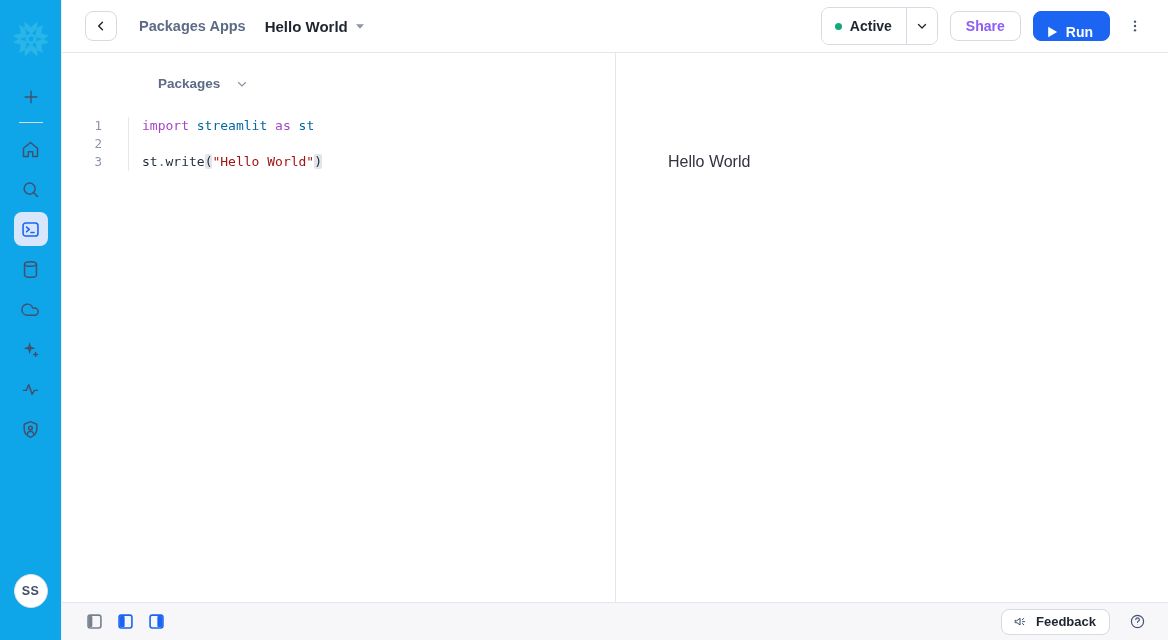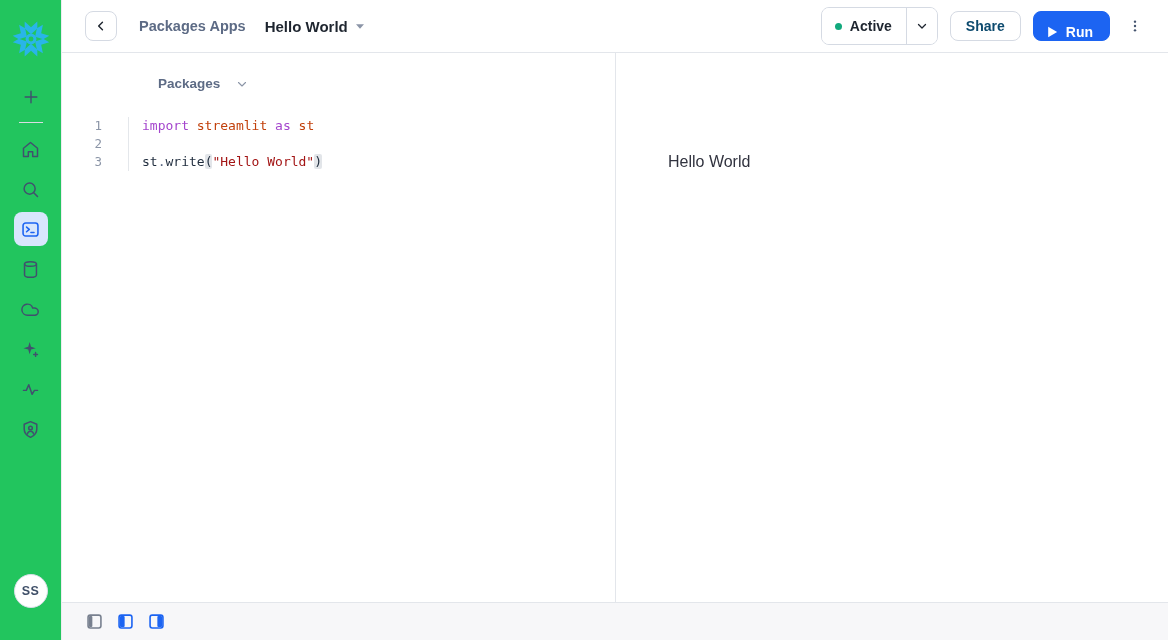--- a/index.html
+++ b/index.html
@@ -1,21 +1,21 @@
 <!DOCTYPE html>
 <html><head>
 <meta charset="utf-8">
 <style>
   * { margin:0; padding:0; box-sizing:border-box; }
   html,body { background:#ffffff; }
   body { font-family:"Liberation Sans", sans-serif; color:#1e252f; }
   .app { position:relative; width:1168px; height:640px; display:flex; overflow:hidden; background:#fff; }
 
   
-  .sidebar { width:62px; flex:0 0 62px; background:#22c55e; border-right:1px solid #ececf0;
+  .sidebar { width:62px; flex:0 0 62px; background:#0ea5e9; border-right:1px solid #ececf0;
              display:flex; flex-direction:column; align-items:center; }
   .logo { margin-top:20px; width:38px; height:38px; display:flex; align-items:center; justify-content:center; }
   .rail-btn { width:34px; height:34px; border:none; background:transparent; border-radius:8px;
               display:flex; align-items:center; justify-content:center; cursor:pointer; }
   .rail-btn svg { display:block; }
   .rail-plus { margin-top:22px; }
   .rail-divider { width:24px; height:1px; background:#d9dce3; margin:8px 0 9px 0; }
   .rail-nav { display:flex; flex-direction:column; align-items:center; gap:6px; }
   .rail-btn.active { background:#d8e6fc; }
   .avatar { margin-top:auto; margin-bottom:32px; width:34px; height:34px; border-radius:50%;
@@ -36,39 +36,39 @@
   .header-right { margin-left:auto; display:flex; align-items:center; gap:12px; }
   .split-btn { display:flex; align-items:stretch; height:38px; border:1px solid #d5dae3; border-radius:8px;
                background:#fff; overflow:hidden; }
   .split-main { display:flex; align-items:center; gap:8px; padding:0 14px 0 13px; background:#fff;
                 border:none; cursor:pointer; font-size:14px; font-weight:700; color:#1e252f;
                 font-family:inherit; }
   .status-dot { width:7px; height:7px; border-radius:50%; background:#12a97d; }
   .split-caret { width:31px; display:flex; align-items:center; justify-content:center; background:#fff;
                  border:none; border-left:1px solid #d5dae3; cursor:pointer; }
   .btn { height:30px; padding:0 15px; border:1px solid #d5dae3; background:#fff; border-radius:8px;
-         font-size:14px; font-weight:700; color:#0c4a6e; cursor:pointer; font-family:inherit;
+         font-size:14px; font-weight:700; color:#8b5cf6; cursor:pointer; font-family:inherit;
          display:flex; align-items:center; gap:8px; }
   .btn-primary { background:#1c64f2; border-color:#1c64f2; color:#fff; padding:11px 16px 0 13px; }
   .kebab-btn { width:26px; height:30px; border:none; background:transparent; cursor:pointer;
                display:flex; align-items:center; justify-content:center; }
 
   
   .content { flex:1; min-height:0; display:flex; background:#fff; }
   .editor-pane { width:554px; flex:0 0 554px; border-right:1px solid #e3e6eb; overflow:hidden; }
   .packages-row { margin:23px 0 0 96px; display:inline-flex; align-items:center; gap:16px; cursor:pointer; }
   .packages-label { font-size:13.5px; font-weight:700; color:#5d6b85; }
 
   .code { margin-top:25px; font-family:"DejaVu Sans Mono", monospace; font-size:13px; }
   .code-line { display:flex; height:18px; line-height:18px; }
   .gutter { width:67px; flex:0 0 67px; text-align:right; padding-right:26px; color:#8b95a7;
             border-right:1px solid #e4e7eb; font-size:12.5px; }
   .line-content { padding-left:13px; white-space:pre; color:#1f2c3d; }
   .tok-kw  { color:#a445cd; }
-  .tok-id  { color:#c2410c; }
+  .tok-id  { color:#0369a1; }
   .tok-pl  { color:#1f2c3d; }
   .tok-pu  { color:#5d6b85; }
   .tok-str { color:#a31515; }
   .tok-bm  { color:#1f2c3d; background:#e2e5e9; border-radius:2px; }
 
   .preview-pane { flex:1; position:relative; background:#fff; }
   .preview-text { position:absolute; left:52px; top:100px; font-size:16px; color:#31333f; }
 
   
   .footer { height:38px; flex:0 0 38px; background:#f7f7f9; border-top:1px solid #e3e6eb;
@@ -267,16 +267,32 @@
           </svg>
         </button>
         <button class="layout-btn">
           <svg width="15" height="15" viewBox="0 0 14 14">
             <rect x="1" y="1" width="12" height="12" rx="2" fill="none" stroke="#1c64f2" stroke-width="1.5"></rect>
             <rect x="7.8" y="1.8" width="4.4" height="10.4" rx="1" fill="#1c64f2"></rect>
           </svg>
         </button>
       </div>
 
+      <div class="footer-right">
+        <button class="feedback-btn">
+          <svg width="17" height="15" viewBox="0 0 24 24" fill="none" stroke="#3a4a63" stroke-width="1.6" stroke-linecap="round" stroke-linejoin="round">
+            <path d="M3.5 10.5v3.4h2.8l5 3.6V6.9l-5 3.6Z"></path>
+            <path d="M14.8 9.3 17.3 7M15.3 12.2h3.2M14.8 15.1l2.5 2.3"></path>
+          </svg>
+          <span>Feedback</span>
+        </button>
+        <button class="help-btn">
+          <svg width="17" height="17" viewBox="0 0 24 24" fill="none" stroke="#44536e" stroke-width="1.7" stroke-linecap="round">
+            <circle cx="12" cy="12" r="8.6"></circle>
+            <path d="M9.6 9.3a2.5 2.5 0 1 1 3.4 2.3c-.7.3-1 .8-1 1.6"></path>
+            <circle cx="12" cy="16.6" r="0.5" fill="#44536e" stroke="none"></circle>
+          </svg>
+        </button>
+      </div>
     </footer>
 
   </div>
 </div>
 
 </body></html>

